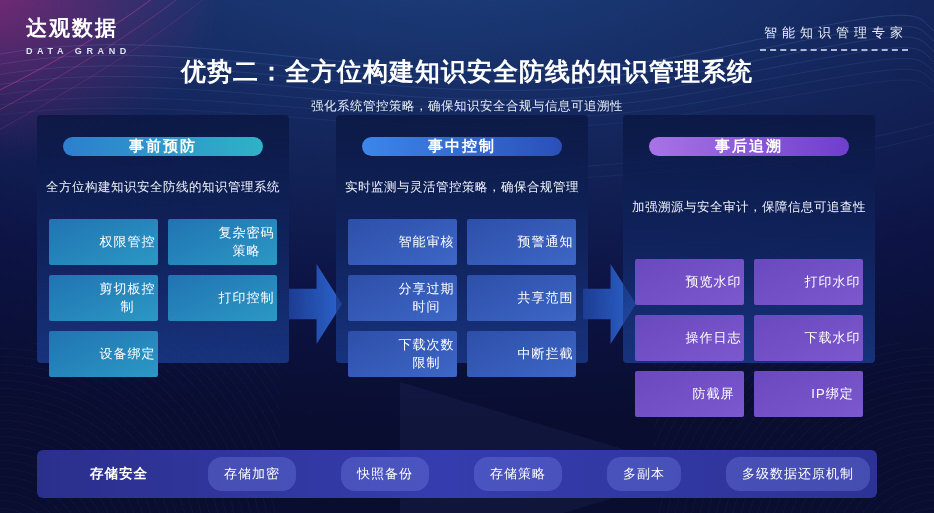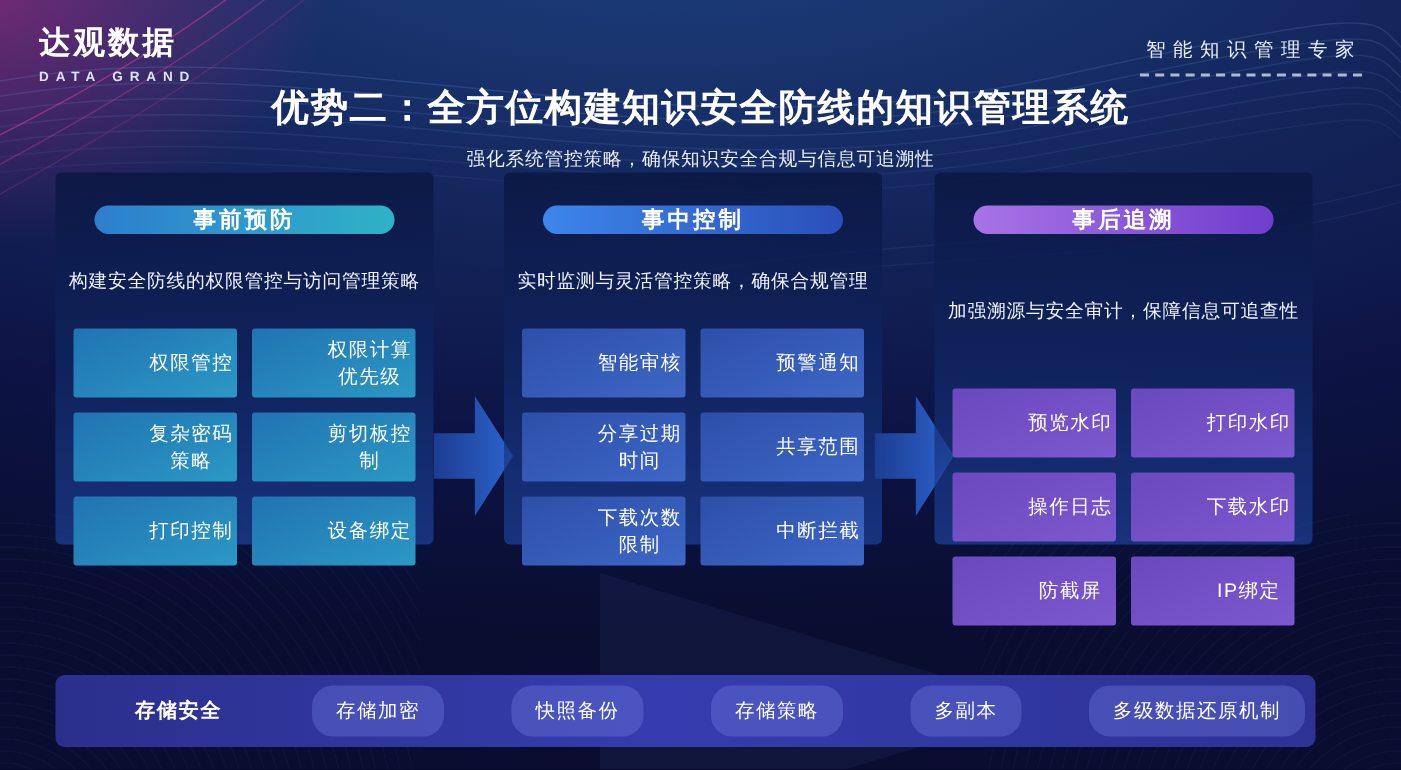--- a/index.html
+++ b/index.html
@@ -101,24 +101,23 @@
   <div class="tagline">
     <div class="tagline-text">智能知识管理专家</div>
     <div class="tagline-dash"></div>
   </div>
 
   <div class="title">优势二：全方位构建知识安全防线的知识管理系统</div>
   <div class="subtitle">强化系统管控策略，确保知识安全合规与信息可追溯性</div>
 
   <div class="panel panel-1">
     <div class="pill pill-1">事前预防</div>
-    <div class="panel-desc">构建安全防线的权限管控与访问管理策略</div>
+    <div class="panel-desc">全方位构建知识安全防线的知识管理系统</div>
     <div class="btn-grid">
       <div class="btn btn-c1">权限管控</div>
-      <div class="btn btn-c1">权限计算优先级</div>
       <div class="btn btn-c1">复杂密码策略</div>
       <div class="btn btn-c1">剪切板控制</div>
       <div class="btn btn-c1">打印控制</div>
       <div class="btn btn-c1">设备绑定</div>
     </div>
   </div>
 
   <div class="flow-arrow arrow-1"></div>
 
   <div class="panel panel-2">

